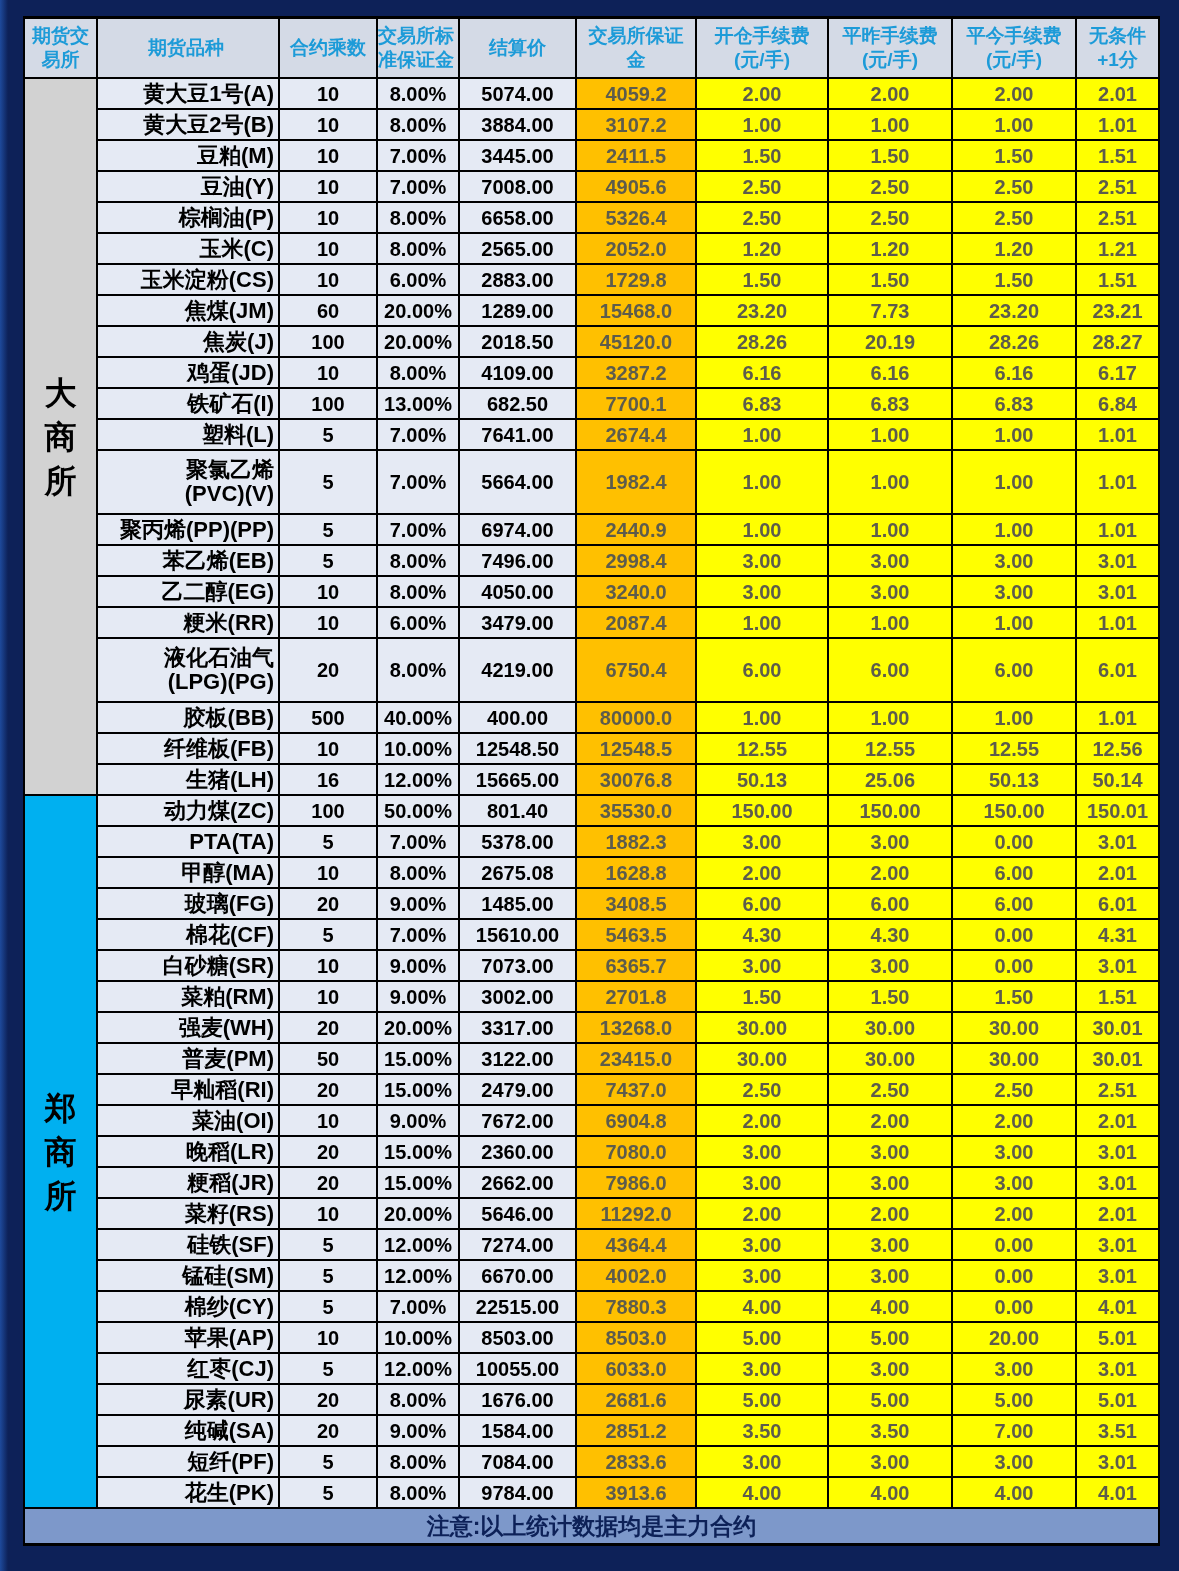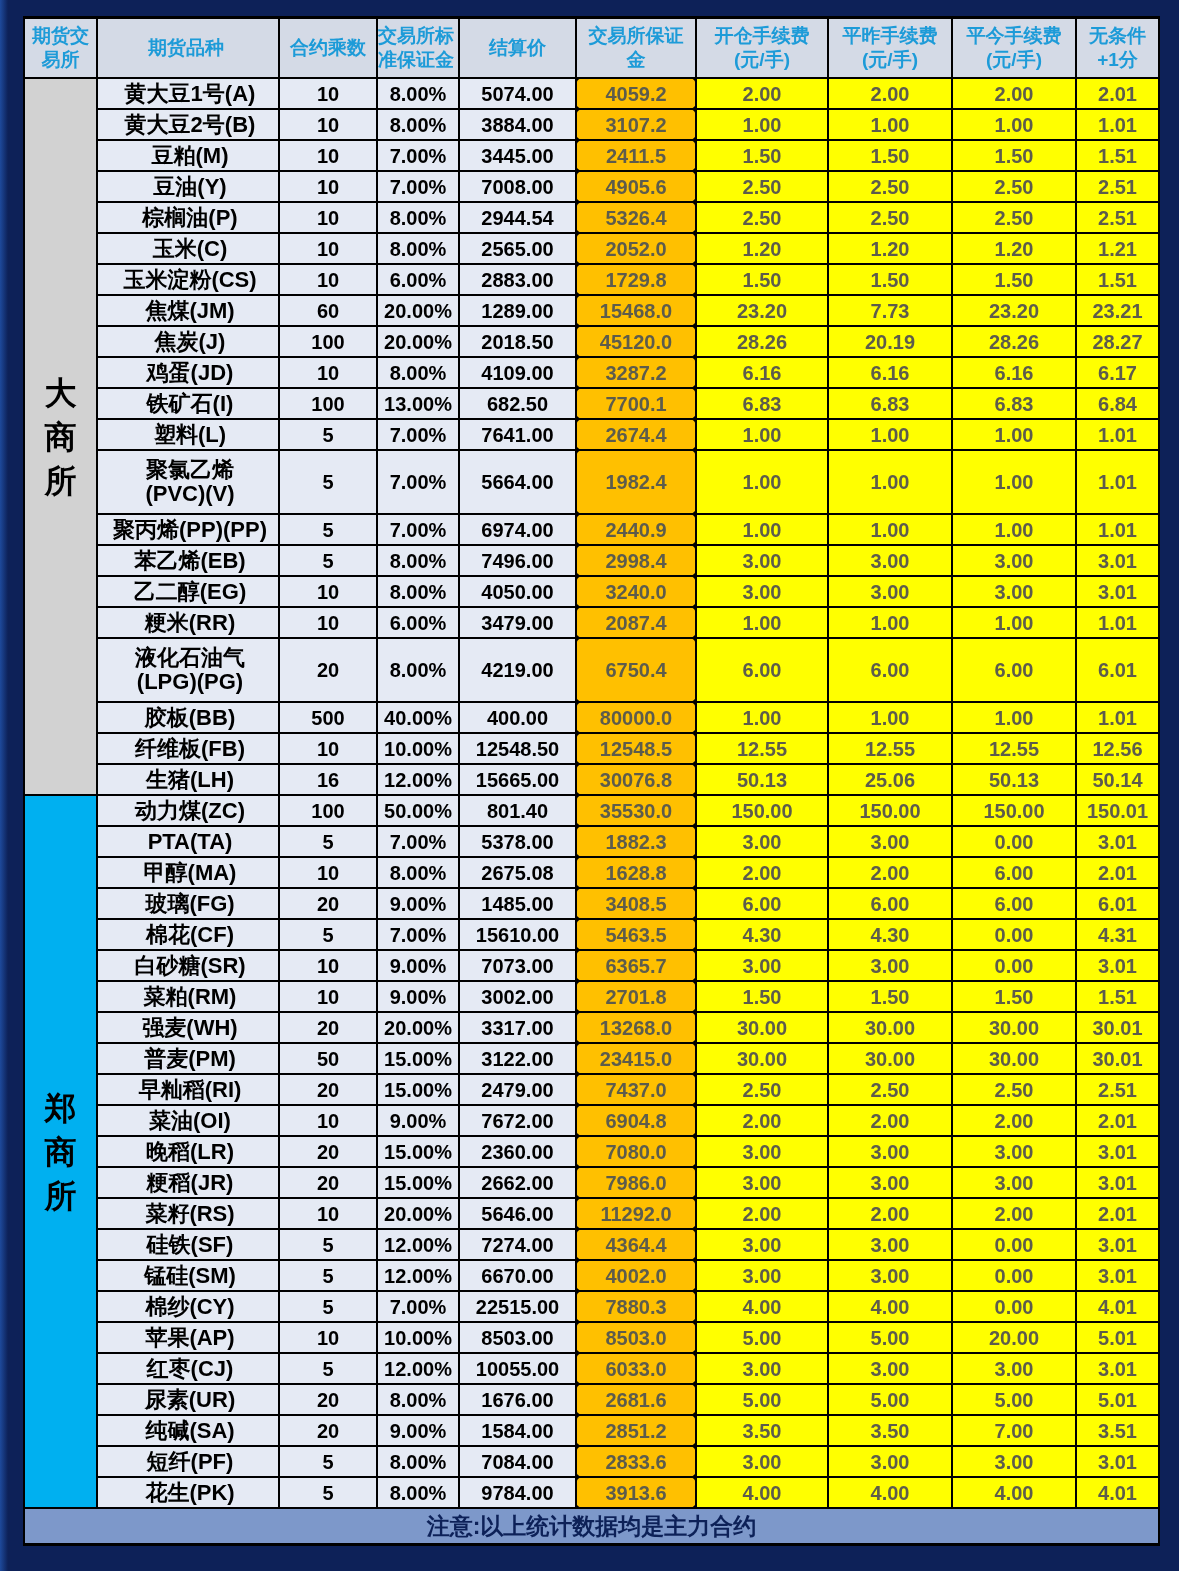--- a/index.html
+++ b/index.html
@@ -43,30 +43,29 @@
   tbody td{
     height:29px;
     font-size:20px;
     line-height:24px;
     text-align:center;
     color:#000;
   }
   tr.tall td{height:62px;}
   td.product{
     background:var(--cell-bg,#e5eaf4);
-    text-align:center;
+    text-align:right;
     padding-left:8px;
     font-size:22px;
     white-space:pre-line;
   }
   td.num{background:var(--cell-bg,#e5eaf4);}
   td.margin{
     background:var(--orange,#ffc000);
     color:var(--fee-text,#5d5c4c);
-    border-radius:7px;
   }
   td.fee{
     background:var(--yellow,#ffff00);
     color:var(--fee-text,#5d5c4c);
   }
   td.exchange{
     font-size:32px;
     line-height:44px;
     white-space:pre-line;
     text-align:center;
@@ -165,21 +164,21 @@
           <td class="margin">4905.6</td>
           <td class="fee">2.50</td>
           <td class="fee">2.50</td>
           <td class="fee">2.50</td>
           <td class="fee">2.51</td>
         </tr>
         <tr>
           <td class="product">棕榈油(P)</td>
           <td class="num">10</td>
           <td class="num">8.00%</td>
-          <td class="num">2944.54</td>
+          <td class="num">6658.00</td>
           <td class="margin">5326.4</td>
           <td class="fee">2.50</td>
           <td class="fee">2.50</td>
           <td class="fee">2.50</td>
           <td class="fee">2.51</td>
         </tr>
         <tr>
           <td class="product">玉米(C)</td>
           <td class="num">10</td>
           <td class="num">8.00%</td>

